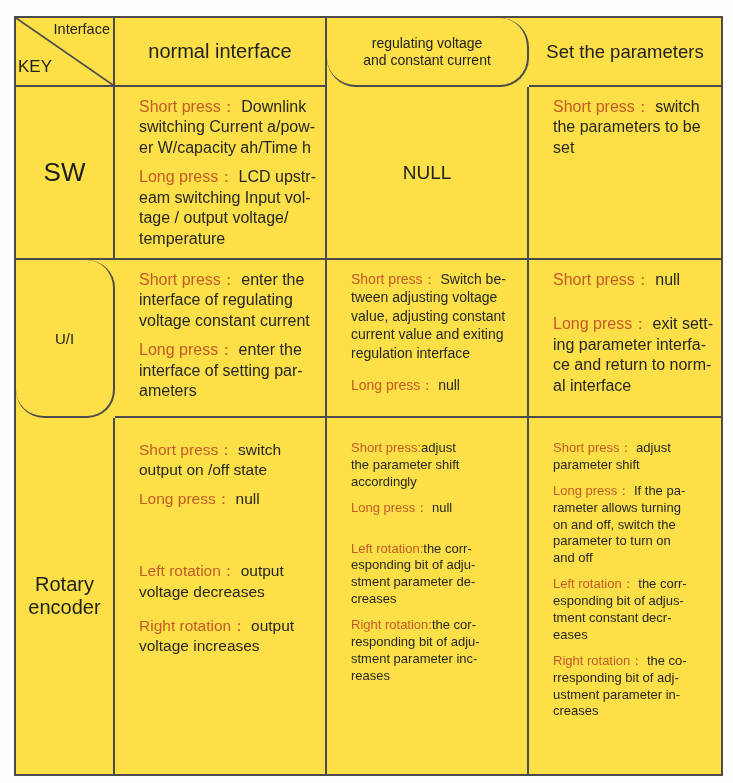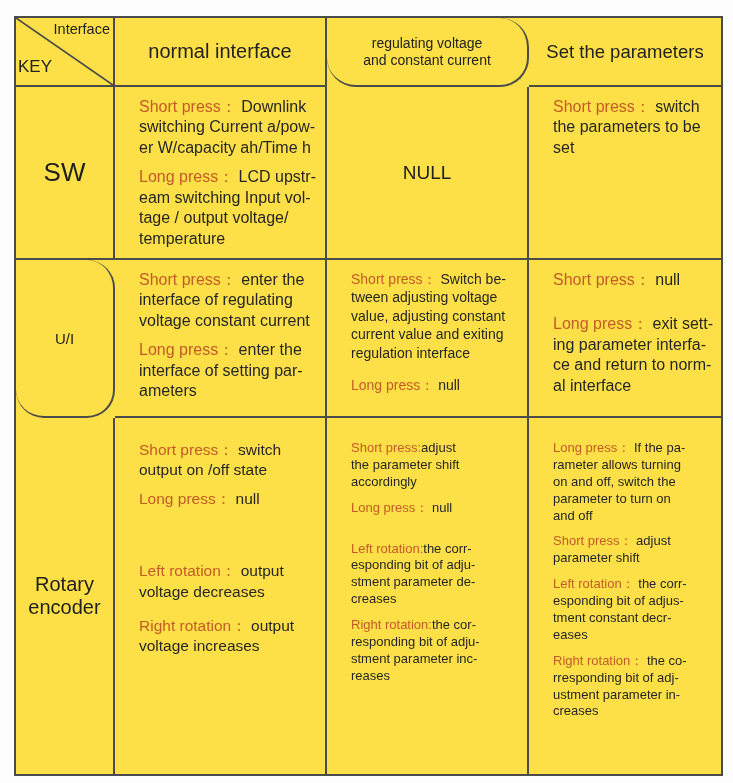--- a/index.html
+++ b/index.html
@@ -187,27 +187,27 @@
         <p class="entry gap-m"><span class="lbl">Left rotation:</span><span class="txt">the corr-
 esponding bit of adju-
 stment parameter de-
 creases</span></p>
         <p class="entry"><span class="lbl">Right rotation:</span><span class="txt">the cor-
 responding bit of adju-
 stment parameter inc-
 reases</span></p>
       </div>
       <div class="cell body fs145 pt-lg last-row last-col">
+        <p class="entry"><span class="lbl">Short press：</span><span class="txt"> adjust
+parameter shift</span></p>
         <p class="entry"><span class="lbl">Long press：</span><span class="txt"> If the pa-
 rameter allows turning
 on and off, switch the
 parameter to turn on
 and off</span></p>
-        <p class="entry"><span class="lbl">Short press：</span><span class="txt"> adjust
-parameter shift</span></p>
         <p class="entry"><span class="lbl">Left rotation：</span><span class="txt"> the corr-
 esponding bit of adjus-
 tment constant decr-
 eases</span></p>
         <p class="entry"><span class="lbl">Right rotation：</span><span class="txt"> the co-
 rresponding bit of adj-
 ustment parameter in-
 creases</span></p>
       </div>
     </div>

